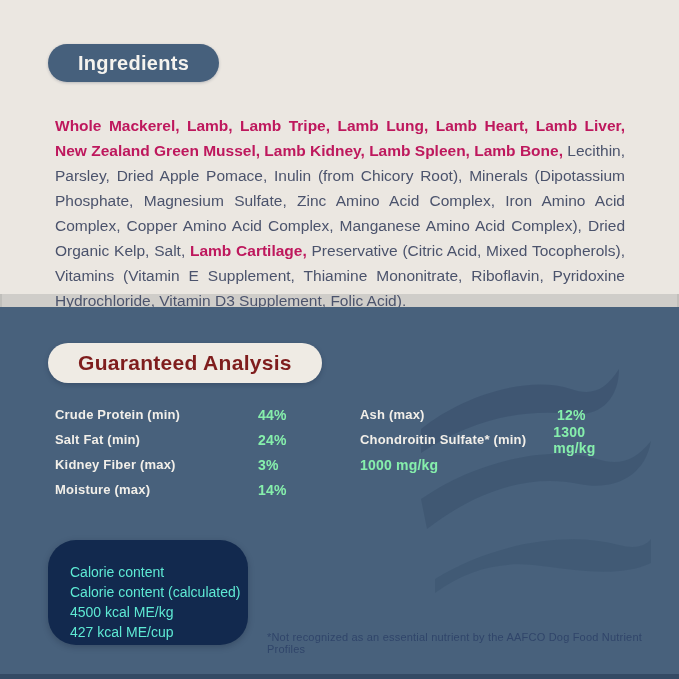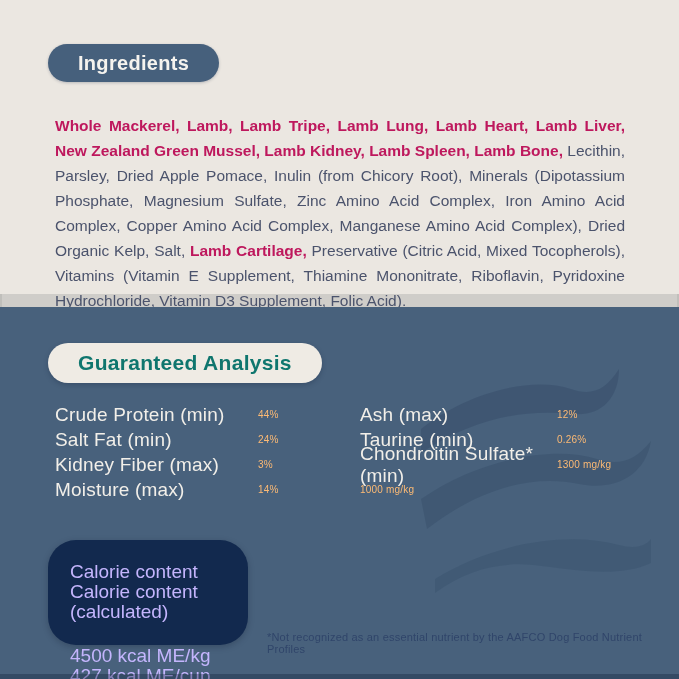--- a/index.html
+++ b/index.html
@@ -50,49 +50,49 @@
     pointer-events:none;
   }
   .pill-light{
     position:absolute;left:48px;top:36px;
     height:40px;padding:0 30px;border-radius:24px;
     background:#EFEBE4;
     display:flex;align-items:center;
     box-shadow:0 2px 5px rgba(20,35,60,0.28);
   }
   .pill-light .pill-text{
-    color:#0f766e;font-size:21px;font-weight:bold;letter-spacing:0.3px;
+    color:#7f1d1d;font-size:21px;font-weight:bold;letter-spacing:0.3px;
   }
   .analysis-grid{
     position:absolute;left:55px;top:95px;width:575px;
     display:flex;
   }
   .analysis-col{display:flex;flex-direction:column;}
   .analysis-col.left{width:305px;}
   .analysis-col.right{width:270px;}
   .arow{display:flex;height:25px;align-items:center;}
   .alab{
-    color:#F2EFE9;font-weight:normal;font-size:19px;letter-spacing:0.2px;
+    color:#F2EFE9;font-weight:bold;font-size:13px;letter-spacing:0.2px;
   }
   .analysis-col.left .alab{width:203px;}
   .analysis-col.right .alab{width:197px;}
   .aval{
-    color:#fdba74;font-weight:normal;font-size:10px;letter-spacing:0.2px;
+    color:#86efac;font-weight:bold;font-size:14px;letter-spacing:0.2px;
   }
   .calorie-card{
     position:absolute;left:48px;top:233px;
     width:200px;height:105px;border-radius:28px;
     background:#12294E;
     padding:22px 0 0 22px;
     box-shadow:0 2px 6px rgba(10,20,40,0.25);
   }
   .calorie-card .cline{
-    color:#c4b5fd;font-size:19px;line-height:20px;
+    color:#5eead4;font-size:14px;line-height:20px;
   }
-  .calorie-group2{margin-top:24px;}
+  .calorie-group2{margin-top:0;}
   .footnote{
     position:absolute;left:267px;top:324px;width:390px;
     color:#30456A;font-size:11px;letter-spacing:0.2px;
   }
 </style>
 </head>
 <body>
 
 <div class="canvas">
 
@@ -136,24 +136,20 @@
             <span class="alab">Moisture (max)</span>
             <span class="aval">14%</span>
           </div>
         </div>
       <div class="analysis-col right">
           <div class="arow">
             <span class="alab">Ash (max)</span>
             <span class="aval">12%</span>
           </div>
           <div class="arow">
-            <span class="alab">Taurine (min)</span>
-            <span class="aval">0.26%</span>
-          </div>
-          <div class="arow">
             <span class="alab">Chondroitin Sulfate* (min)</span>
             <span class="aval">1300 mg/kg</span>
           </div>
           <div class="arow">
             <span class="aval">1000 mg/kg</span>
           </div>
         </div>
     </div>
 
     <div class="calorie-card">

